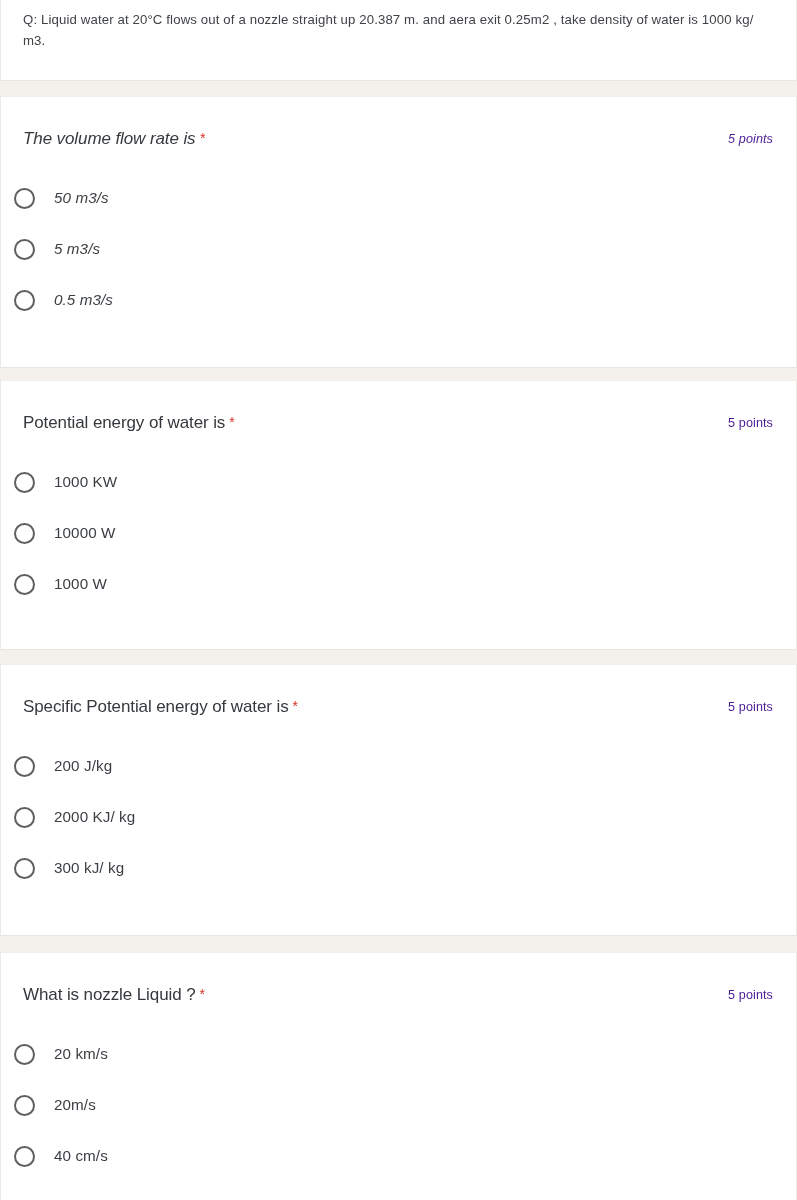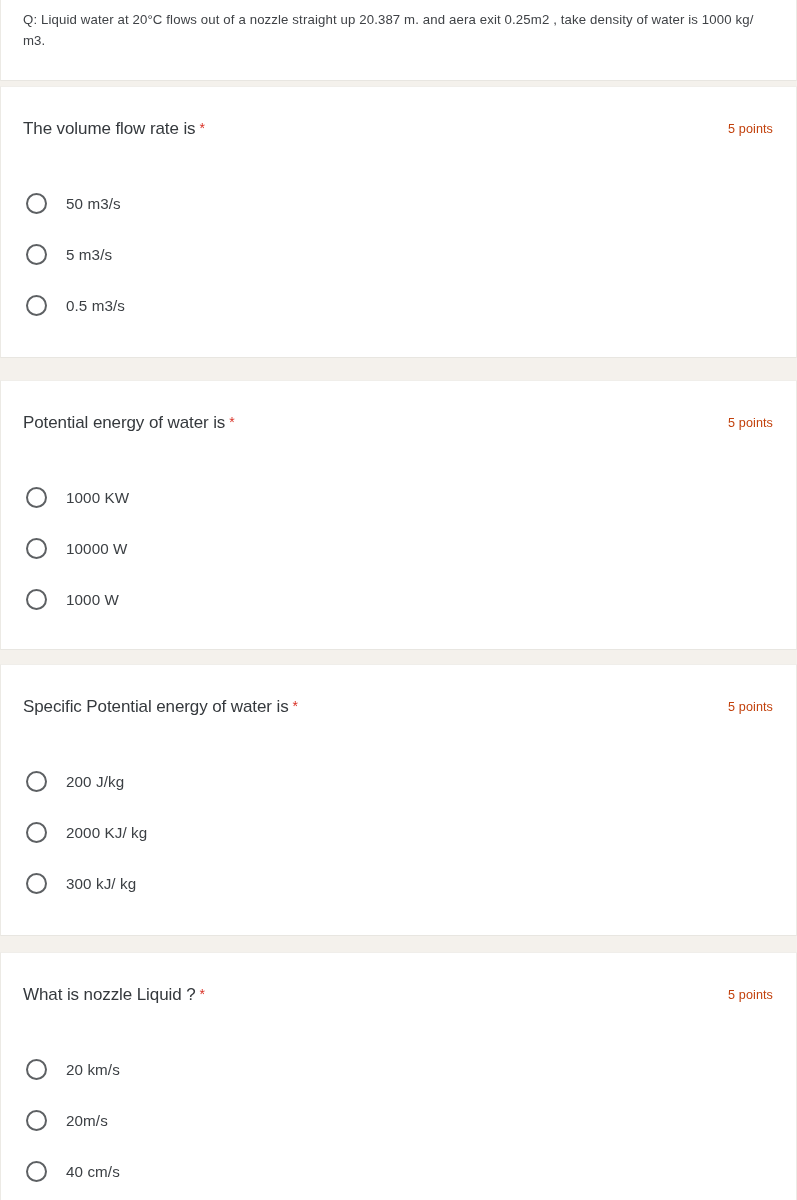--- a/index.html
+++ b/index.html
@@ -76,33 +76,32 @@
     vertical-align: top;
     position: relative;
     top: 1px;
   }
   .points {
     position: absolute;
     right: 23px;
     top: 34px;
     font-size: 12.6px;
     line-height: 16px;
-    color: #c2410c;
+    color: #4c1d95;
     letter-spacing: 0.1px;
     white-space: nowrap;
   }
 
   .options {
     padding: 27px 0 0 0;
   }
   .option {
     display: flex;
-    align-items: center;
     height: 51px;
-    padding-left: 25px;
+    padding-left: 13px;
     box-sizing: border-box;
   }
   .radio {
     flex: 0 0 auto;
     width: 21px;
     height: 21px;
     border-radius: 50%;
     border: 2px solid #5d6063;
     box-sizing: border-box;
     background: #ffffff;
@@ -118,21 +117,21 @@
 </style>
 </head>
 <body>
 
 <div class="page">
 
   <div class="card desc-card">
     <div class="desc-text">Q: Liquid water at 20°C flows out of a nozzle straight up 20.387 m. and aera exit 0.25m2 , take density of water is 1000 kg/ m3.</div>
   </div>
 
-  <div class="card q-card" style="top:86px; height:272px;">
+  <div class="card q-card" style="top:96px; height:272px;font-style:italic;">
     <div class="q-head">
       <span class="q-title">The volume flow rate is</span><span class="req-star">*</span>
       <span class="points">5 points</span>
     </div>
     <div class="options">
       <div class="option">
         <span class="radio"></span>
         <span class="option-label">50 m3/s</span>
       </div>
       <div class="option">

